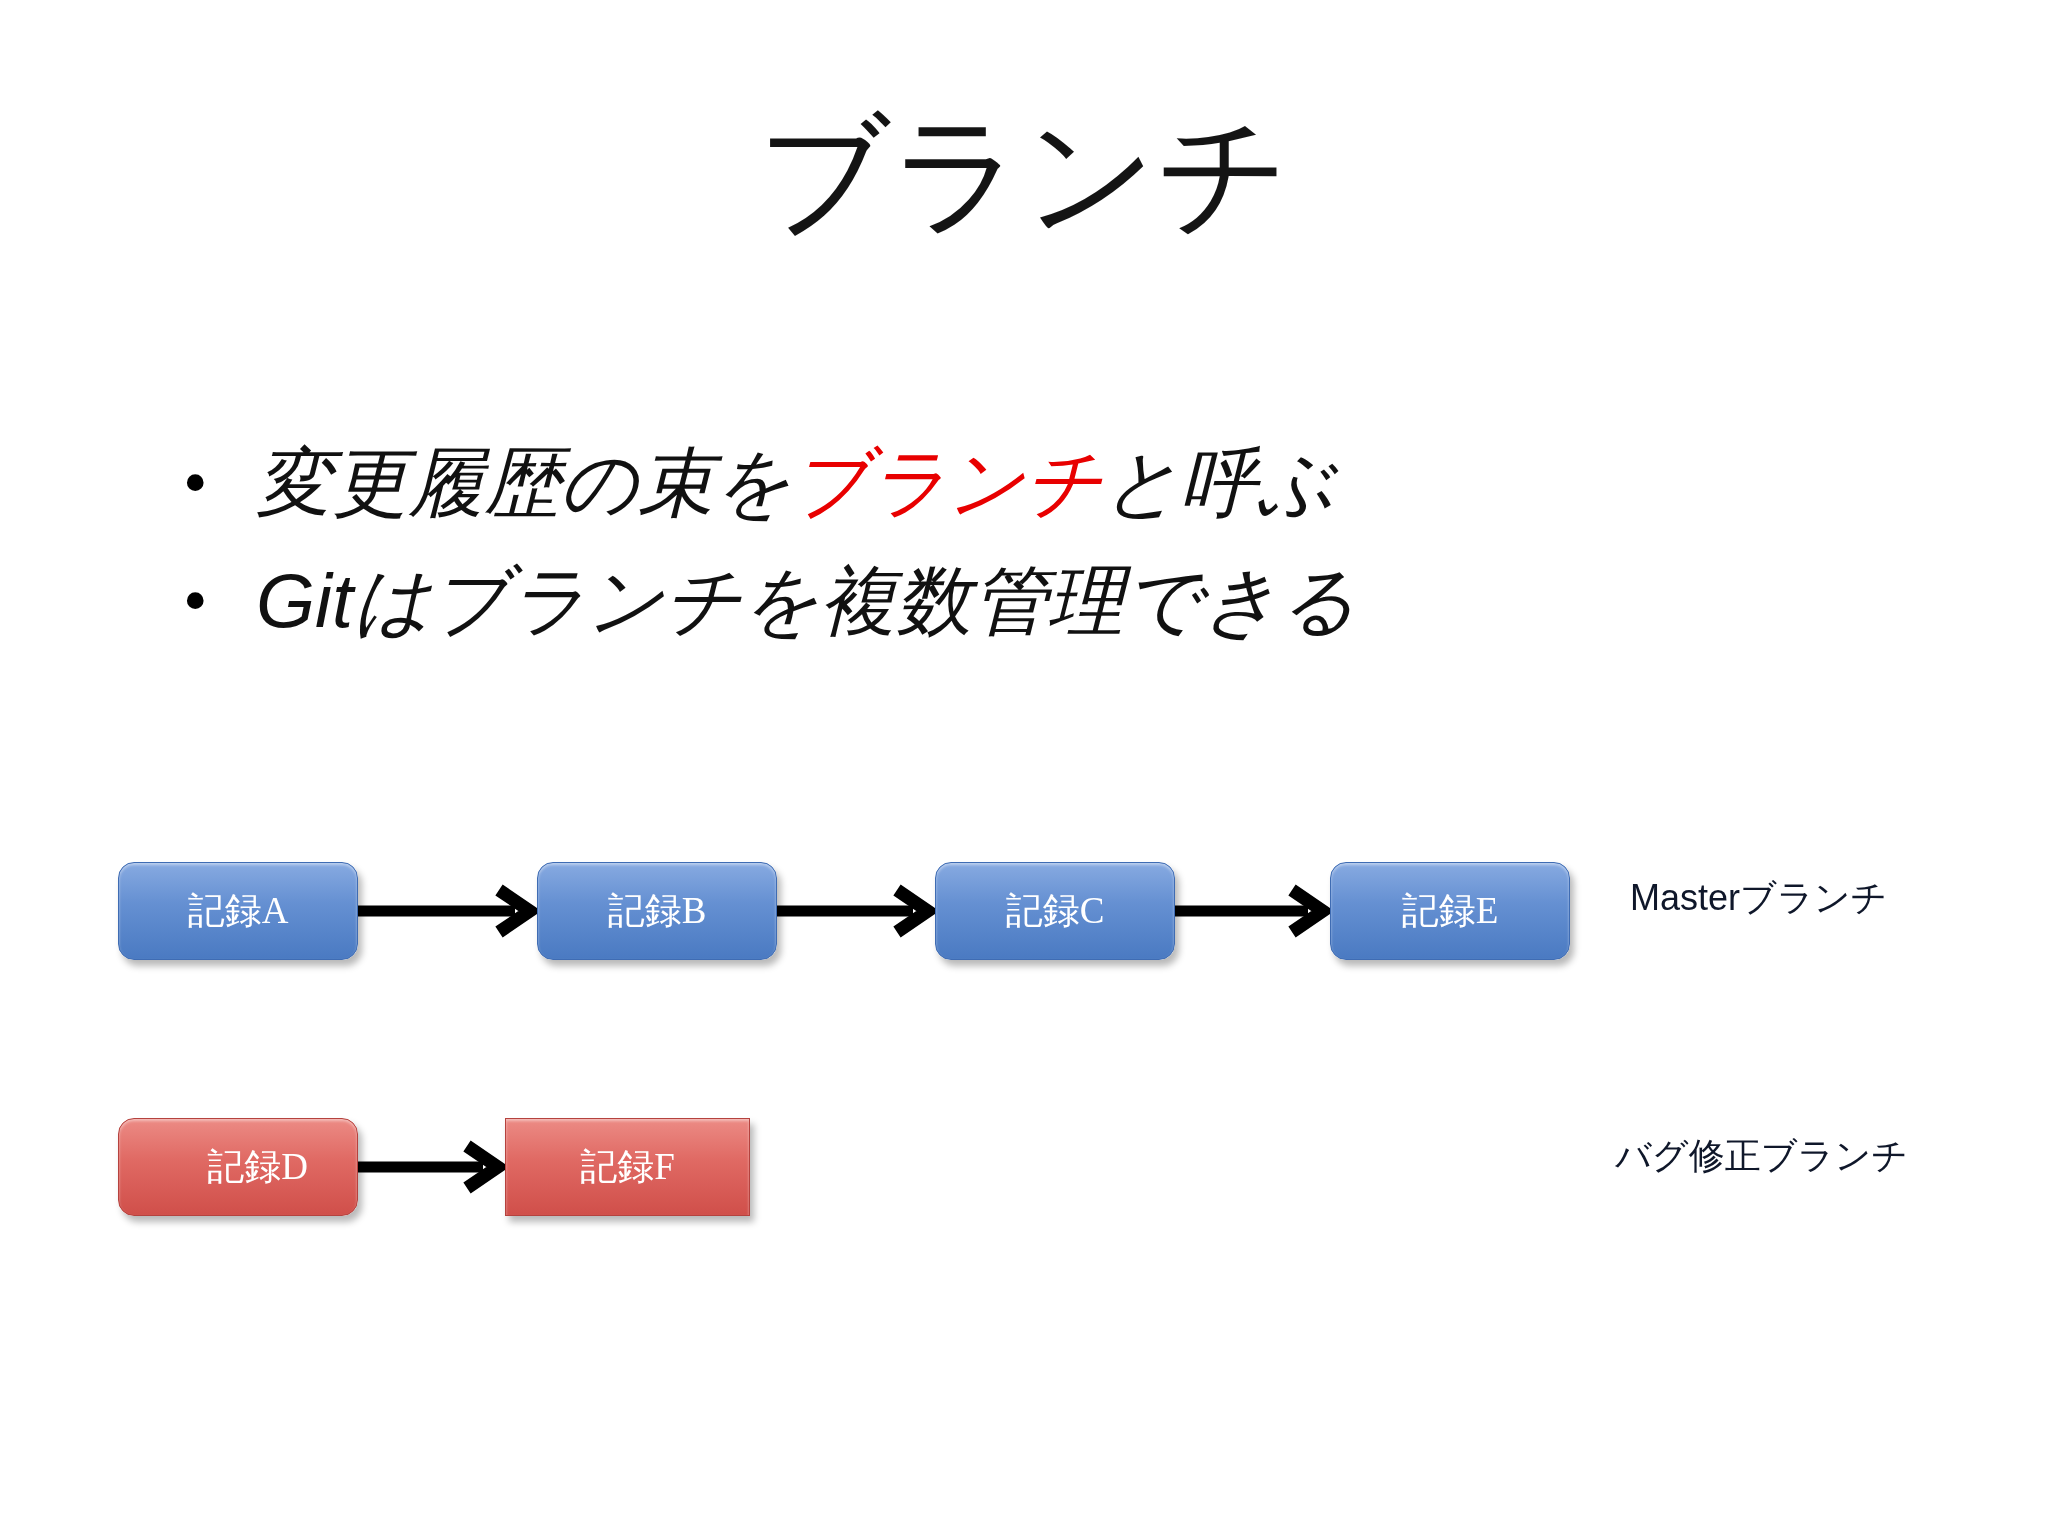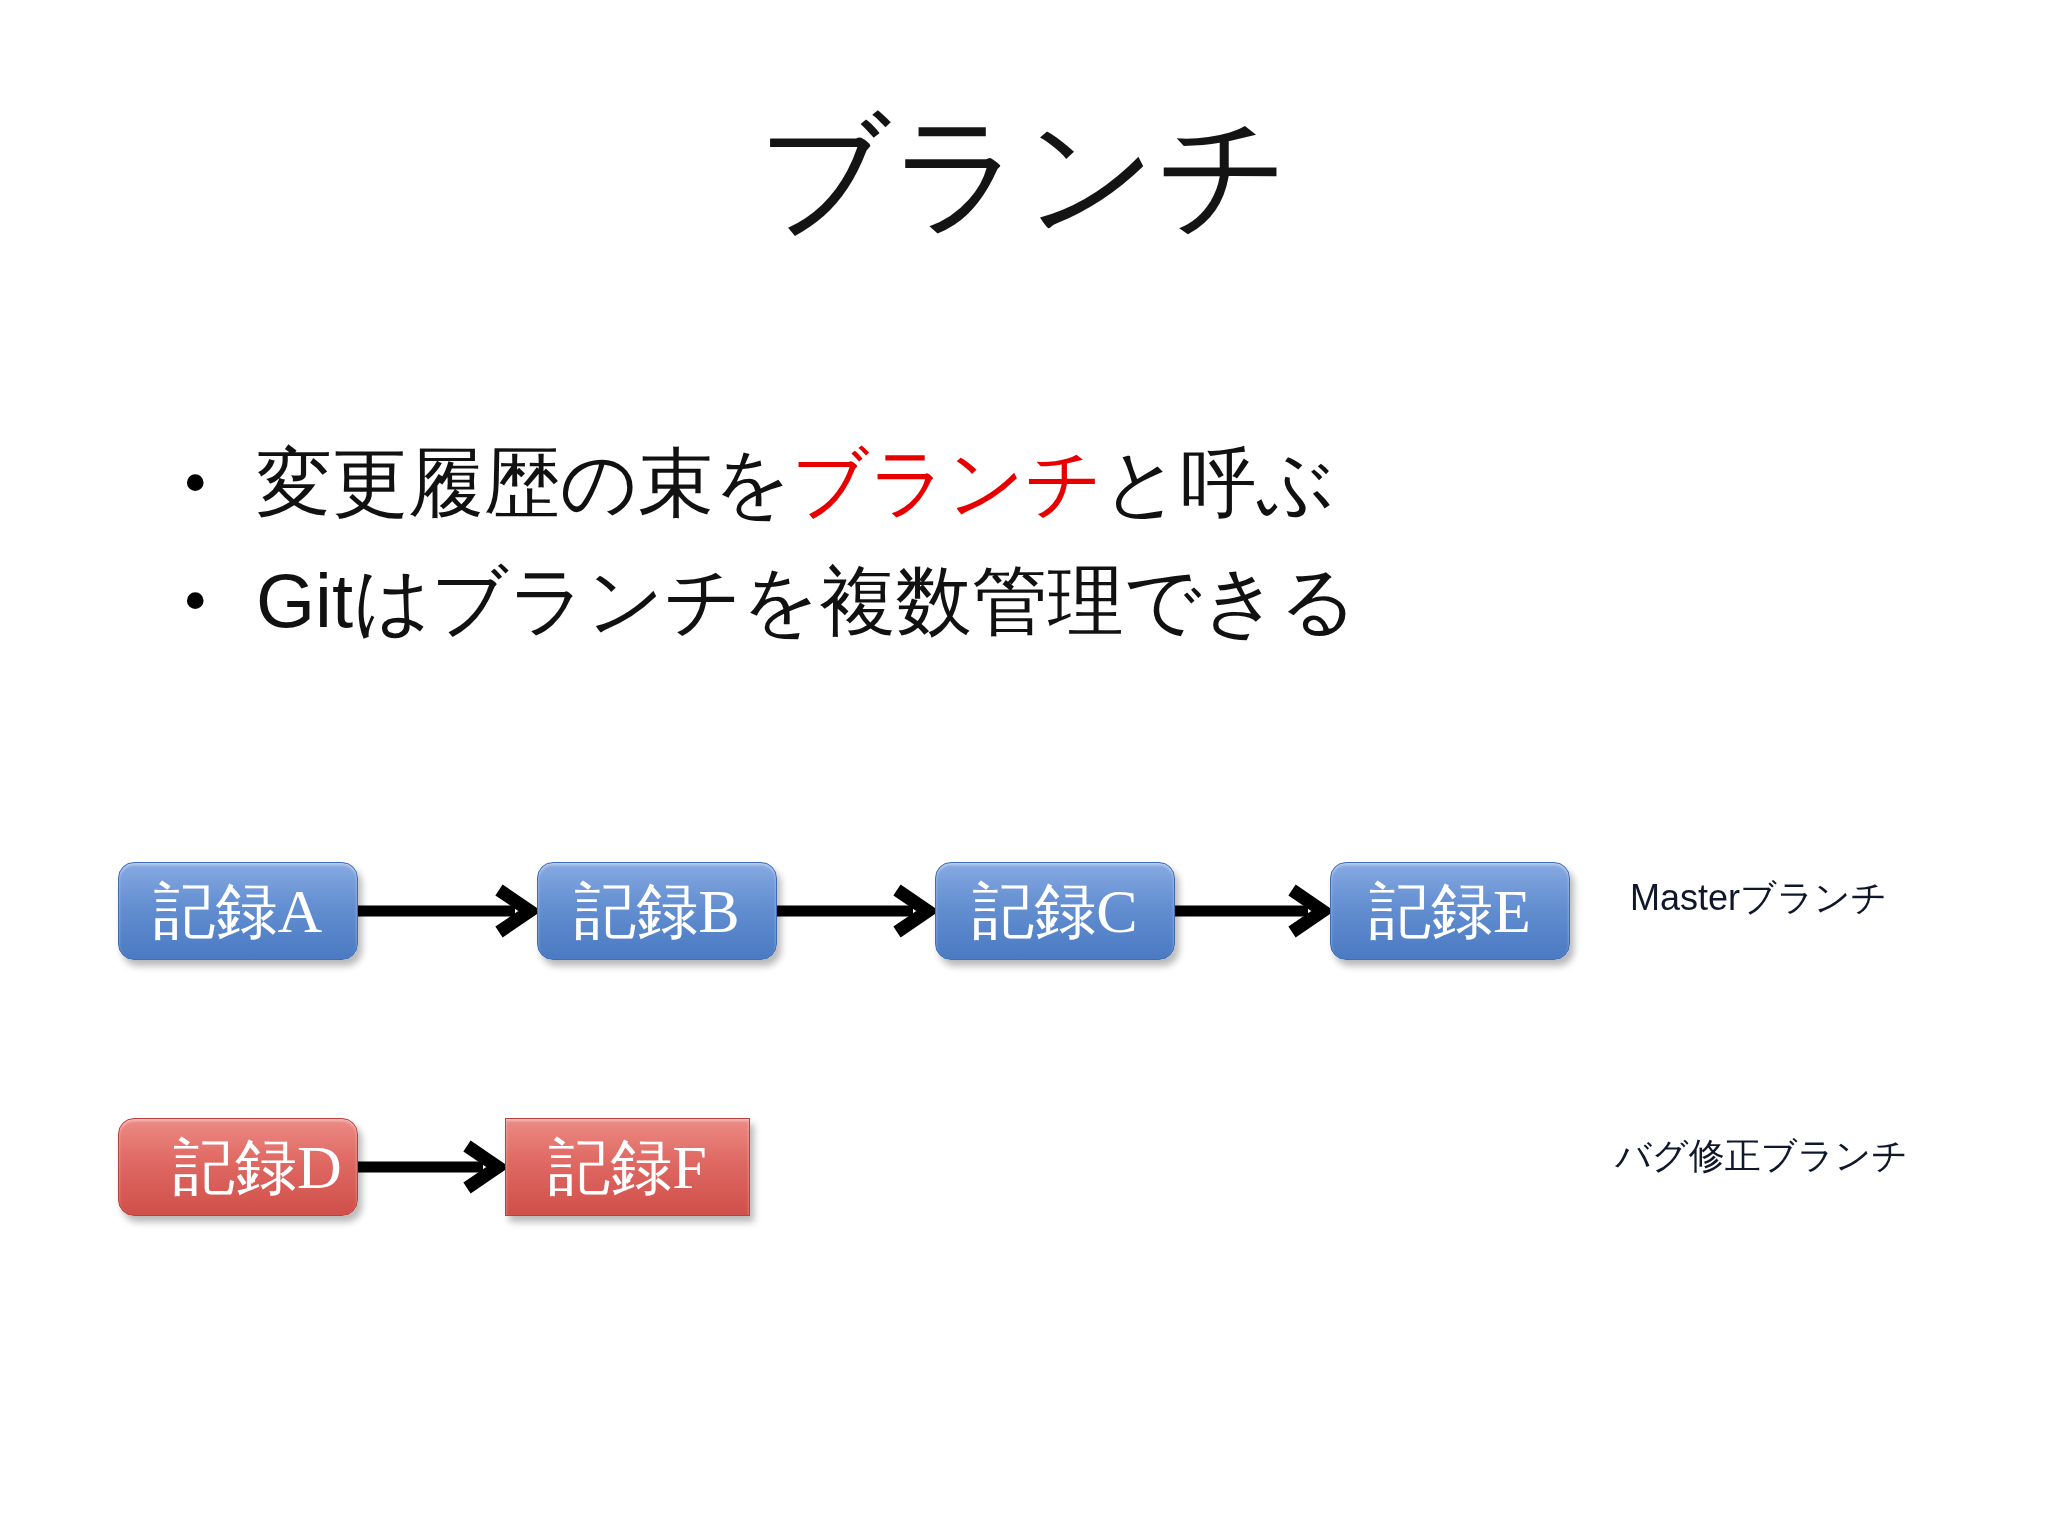--- a/index.html
+++ b/index.html
@@ -27,31 +27,31 @@
     font-size:76px;line-height:118px;
   }
   .bullets li{display:flex;align-items:flex-start;}
   .marker{
     flex:0 0 106px;
     box-sizing:border-box;
     padding-left:33px;
     font-size:70px;line-height:118px;
     color:#000;
   }
-  .btext{white-space:nowrap;}
+  .btext{white-space:nowrap;font-style:italic;}
   .hl{color:#E80000;}
   .latin-sans{font-family:"Liberation Sans","DejaVu Sans",sans-serif;}
   
   .node{
     position:absolute;
     width:240px;height:98px;
     box-sizing:border-box;
     border-radius:16px;
     display:flex;align-items:center;justify-content:center;
-    color:#ffffff;font-size:62px;
+    color:#ffffff;font-size:37px;
     font-family:"Liberation Serif","DejaVu Serif",serif;
     box-shadow:inset 0 2px 3px rgba(255,255,255,0.45), 4px 6px 7px rgba(0,0,0,0.28);
     white-space:nowrap;
   }
   .node.master{
     background:linear-gradient(180deg,#87aae1 0%,#6590d2 42%,#4a7ac2 100%);
     border:1px solid #3f6cb3;
   }
   .node.bugfix{
     background:linear-gradient(180deg,#ec8b85 0%,#e06a64 42%,#d04f4a 100%);

